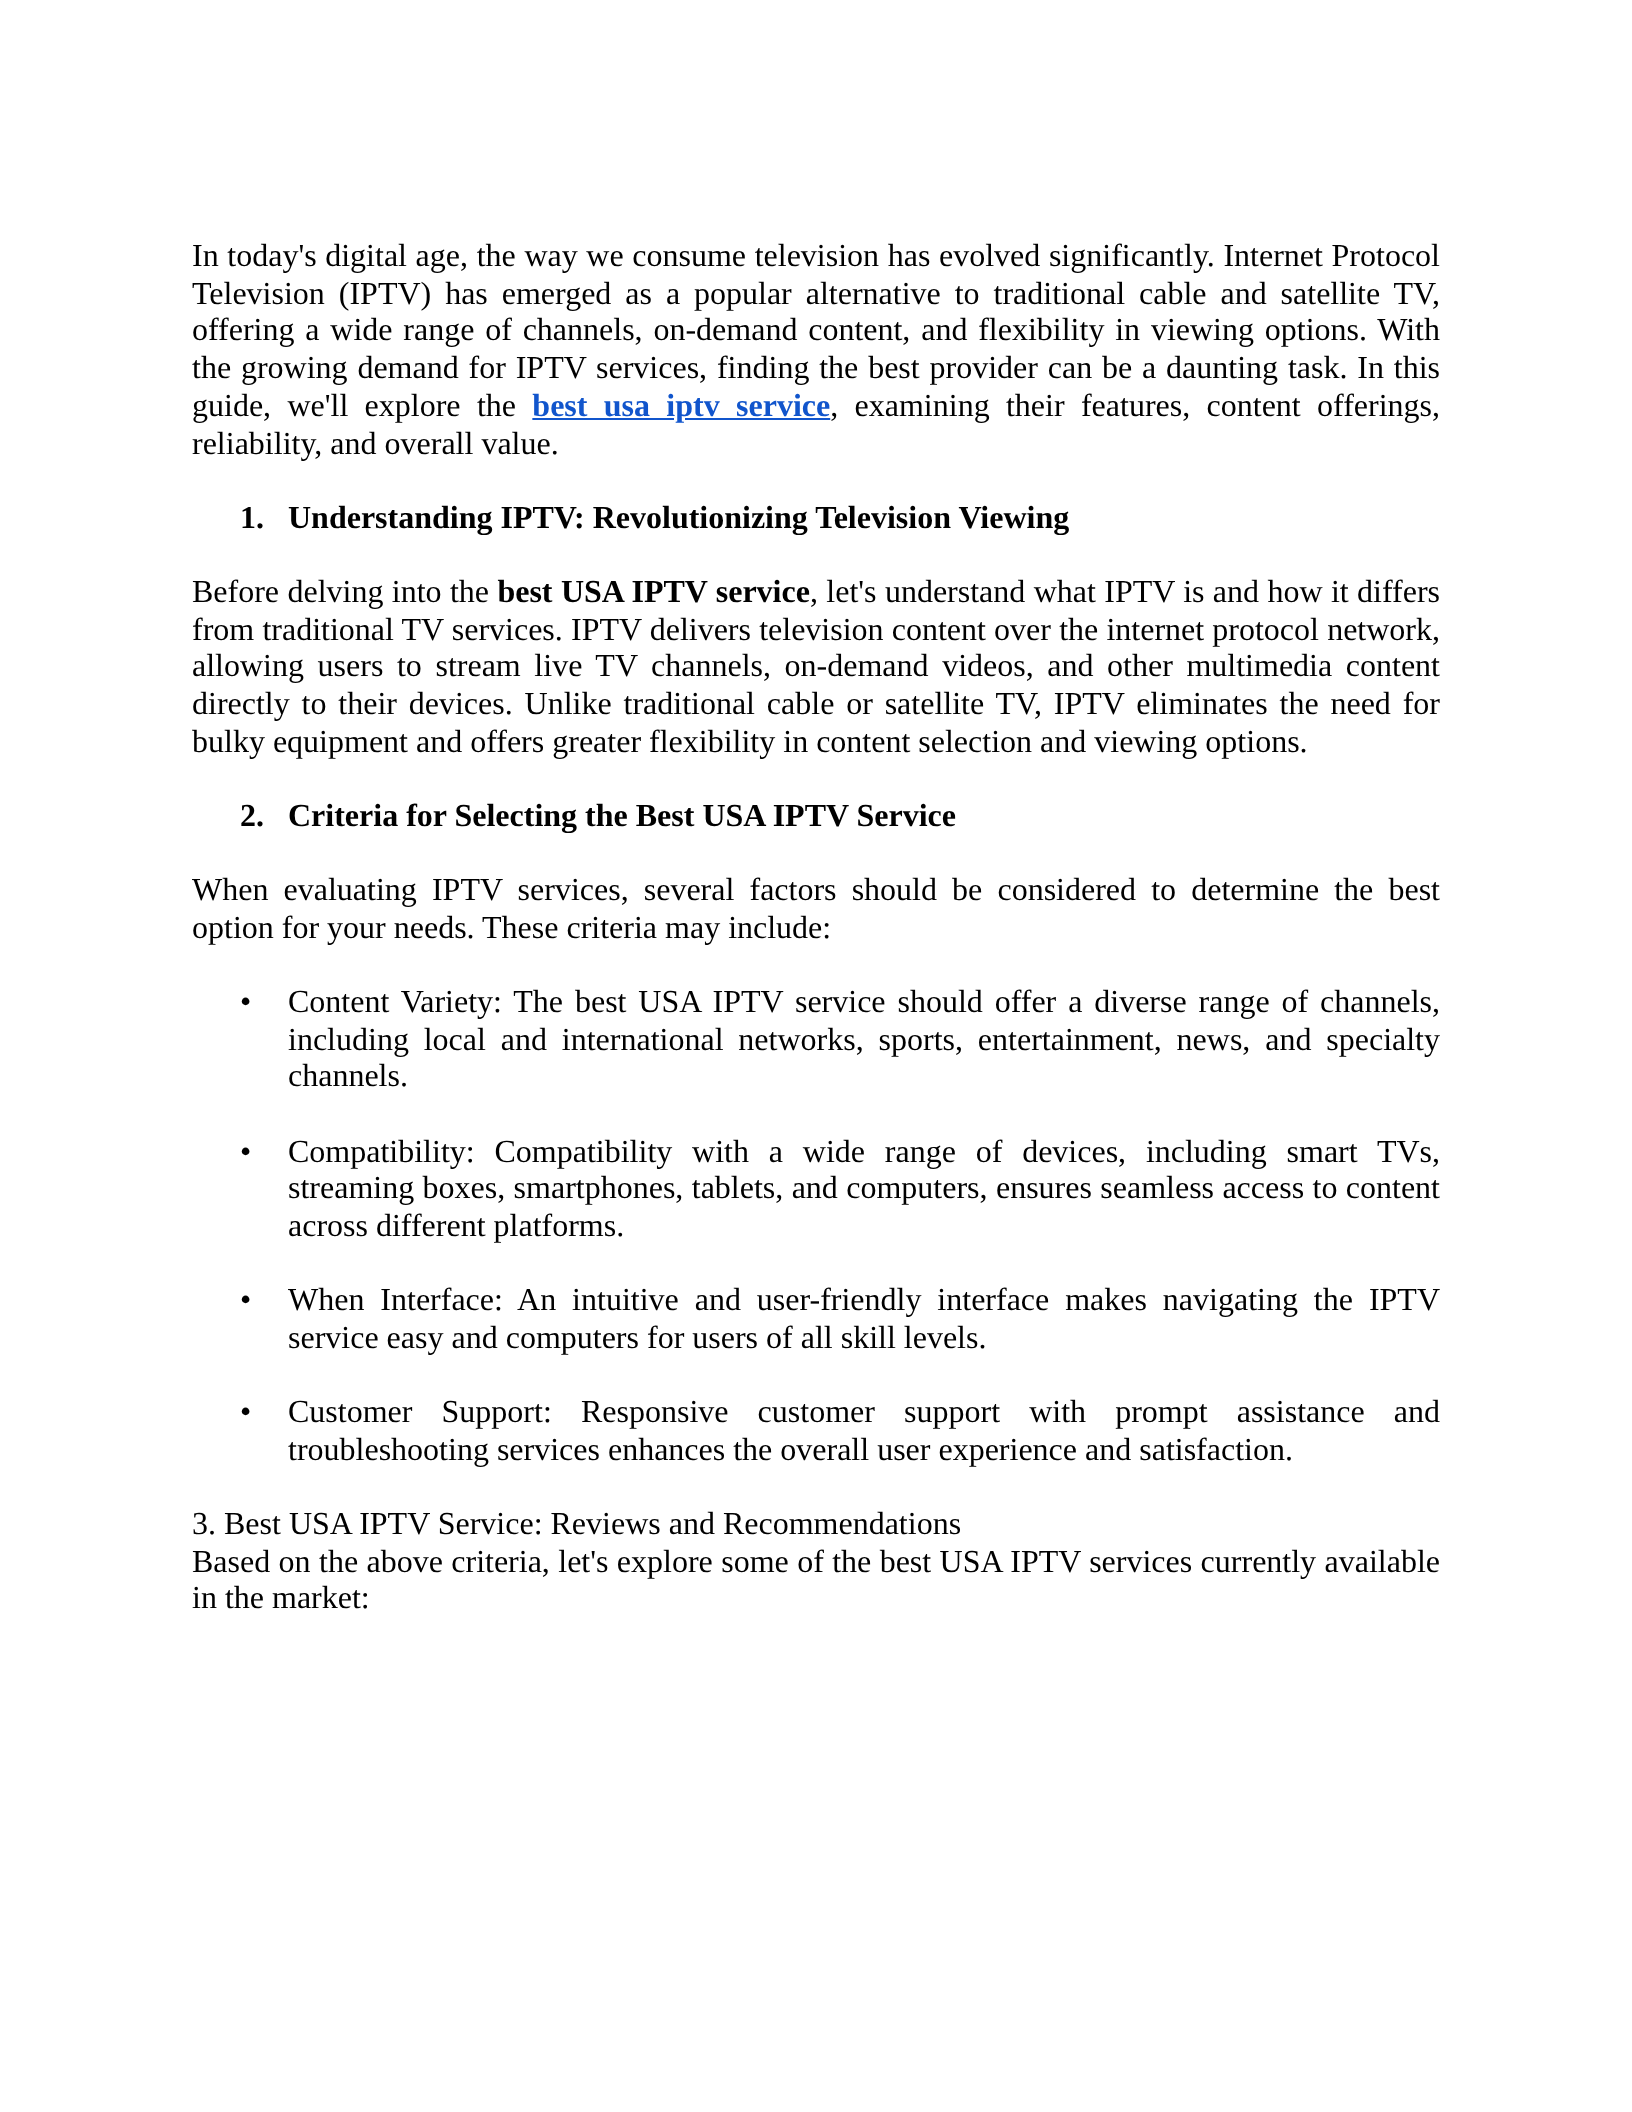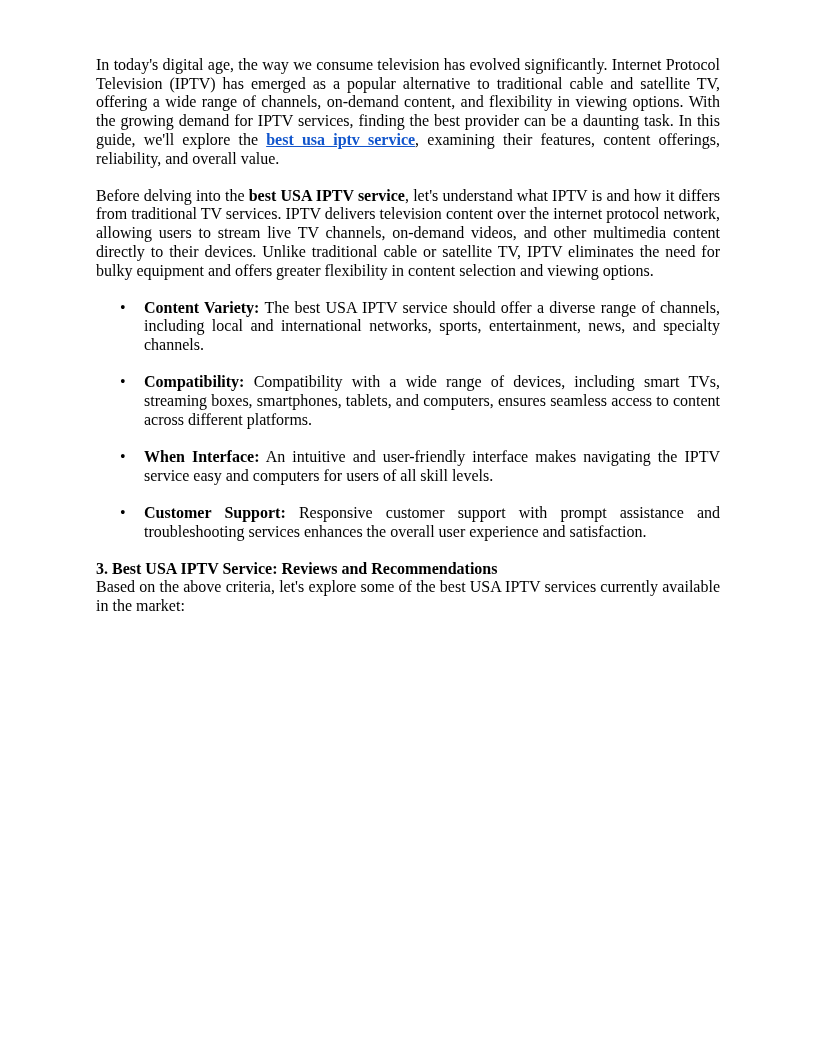--- a/index.html
+++ b/index.html
@@ -17,22 +17,23 @@
     height: 1056px;
     background: var(--page-bg);
     font-family: "Liberation Serif", "DejaVu Serif", serif;
     font-size: 16px;
     line-height: 18.7px;
     color: var(--text-color);
   }
   .page {
     width: 816px;
     height: 800px;
-    padding: 56px 96px 0 96px;
+    padding: 96px 96px 0 96px;
     overflow: hidden;
+    margin-top: 24px;
   }
   .doc-paragraph {
     margin: 0 0 18.5px 0;
     text-align: justify;
   }
   .doc-link {
     color: var(--link-color);
     font-weight: bold;
     text-decoration: underline;
     cursor: pointer;
@@ -60,44 +61,47 @@
     margin: 0 0 18.5px 48px;
     text-align: justify;
   }
   .criteria-list li::before {
     content: "\2022";
     position: absolute;
     left: -24px;
     top: 0;
   }
   .bullet-label {
-    font-weight: bold;
+    font-weight: normal;
   }
   .plain-heading {
     margin: 0;
     font-size: 16px;
-    font-weight: bold;
+    font-weight: normal;
     line-height: 18.7px;
   }
   .closing-paragraph {
     margin: 0;
     text-align: justify;
   }
 </style>
 </head>
 <body>
 
 <div class="page">
 
   <p class="doc-paragraph"><span>In today's digital age, the way we consume television has evolved significantly. Internet Protocol Television (IPTV) has emerged as a popular alternative to traditional cable and satellite TV, offering a wide range of channels, on-demand content, and flexibility in viewing options. With the growing demand for IPTV services, finding the best provider can be a daunting task. In this guide, we'll explore the </span><a class="doc-link">best usa iptv service</a><span>, examining their features, content offerings, reliability, and overall value.</span></p>
 
+  <h3 class="numbered-heading"><span class="heading-number">1.</span><span class="heading-text">Understanding IPTV: Revolutionizing Television Viewing</span></h3>
 
   <p class="doc-paragraph"><span>Before delving into the </span><span class="bold-run">best USA IPTV service</span><span>, let's understand what IPTV is and how it differs from traditional TV services. IPTV delivers television content over the internet protocol network, allowing users to stream live TV channels, on-demand videos, and other multimedia content directly to their devices. Unlike traditional cable or satellite TV, IPTV eliminates the need for bulky equipment and offers greater flexibility in content selection and viewing options.</span></p>
 
+  <h3 class="numbered-heading"><span class="heading-number">2.</span><span class="heading-text">Criteria for Selecting the Best USA IPTV Service</span></h3>
 
+  <p class="doc-paragraph">When evaluating IPTV services, several factors should be considered to determine the best option for your needs. These criteria may include:</p>
 
   <ul class="criteria-list">
     <li><span class="bullet-label">Content Variety:</span><span class="bullet-text"> The best USA IPTV service should offer a diverse range of channels, including local and international networks, sports, entertainment, news, and specialty channels.</span></li>
     <li><span class="bullet-label">Compatibility:</span><span class="bullet-text"> Compatibility with a wide range of devices, including smart TVs, streaming boxes, smartphones, tablets, and computers, ensures seamless access to content across different platforms.</span></li>
     <li><span class="bullet-label">When Interface:</span><span class="bullet-text"> An intuitive and user-friendly interface makes navigating the IPTV service easy and computers for users of all skill levels.</span></li>
     <li><span class="bullet-label">Customer Support:</span><span class="bullet-text"> Responsive customer support with prompt assistance and troubleshooting services enhances the overall user experience and satisfaction.</span></li>
   </ul>
 
   <h3 class="plain-heading">3. Best USA IPTV Service: Reviews and Recommendations</h3>
 

